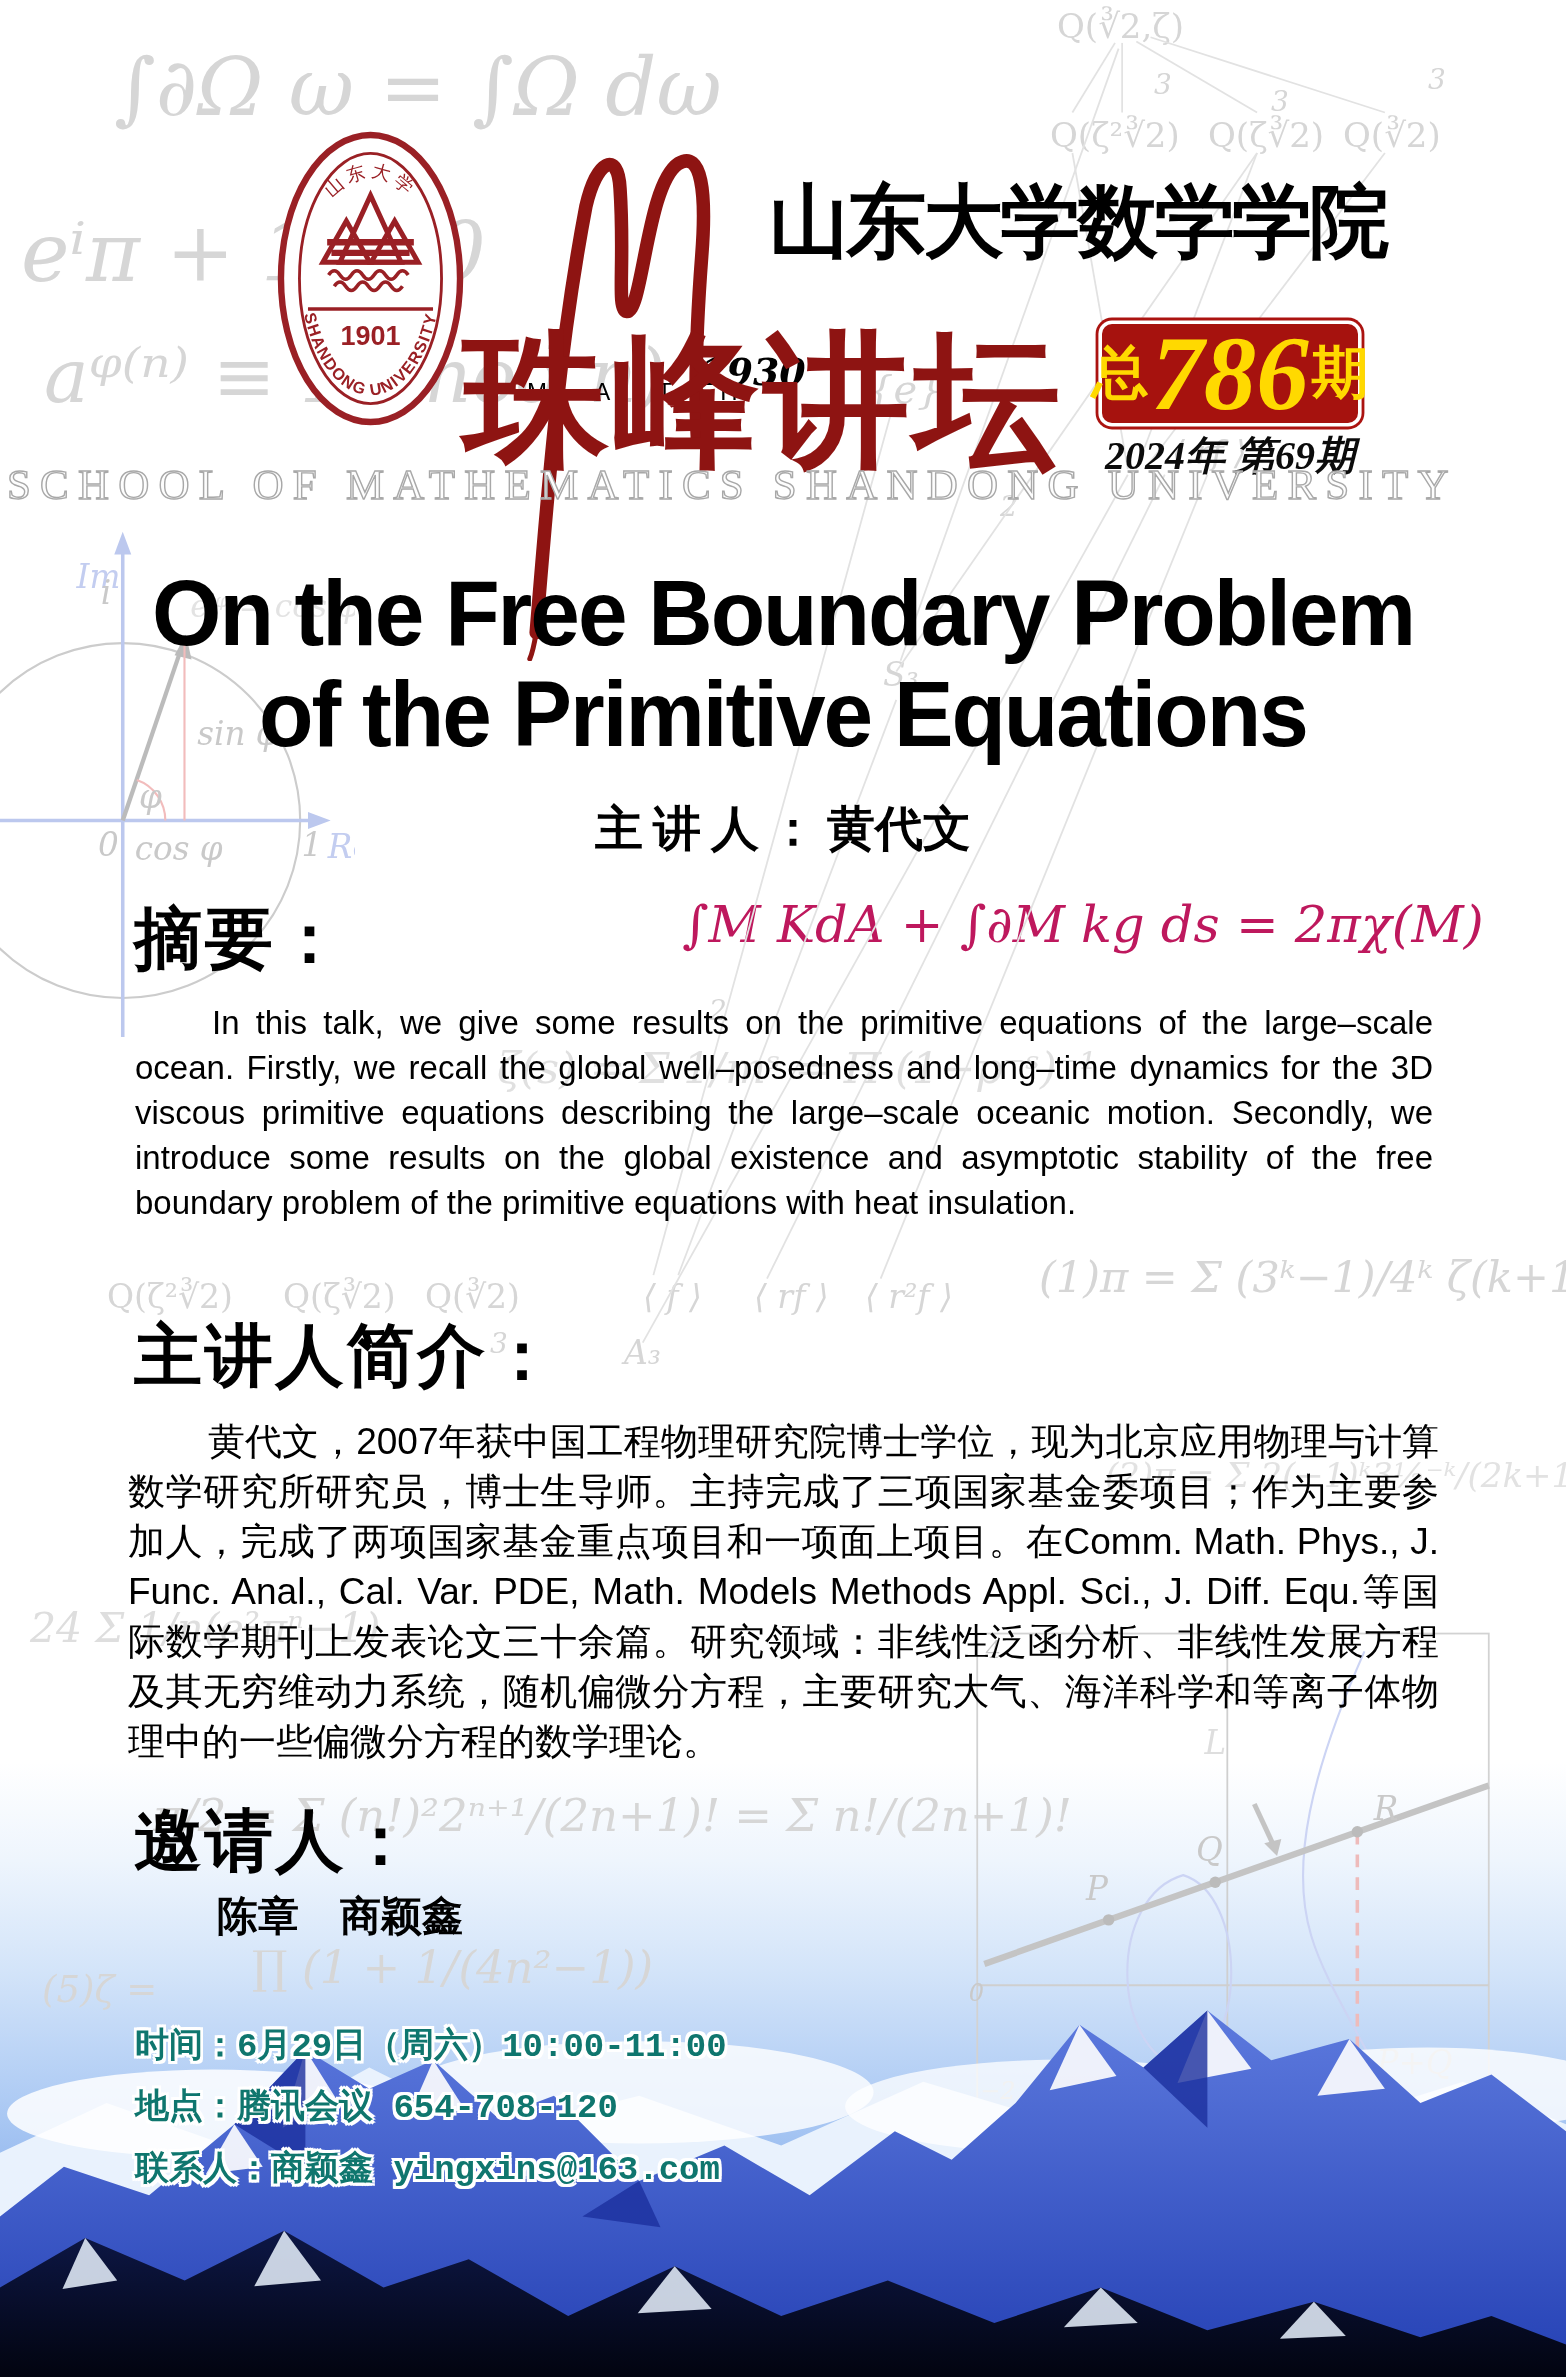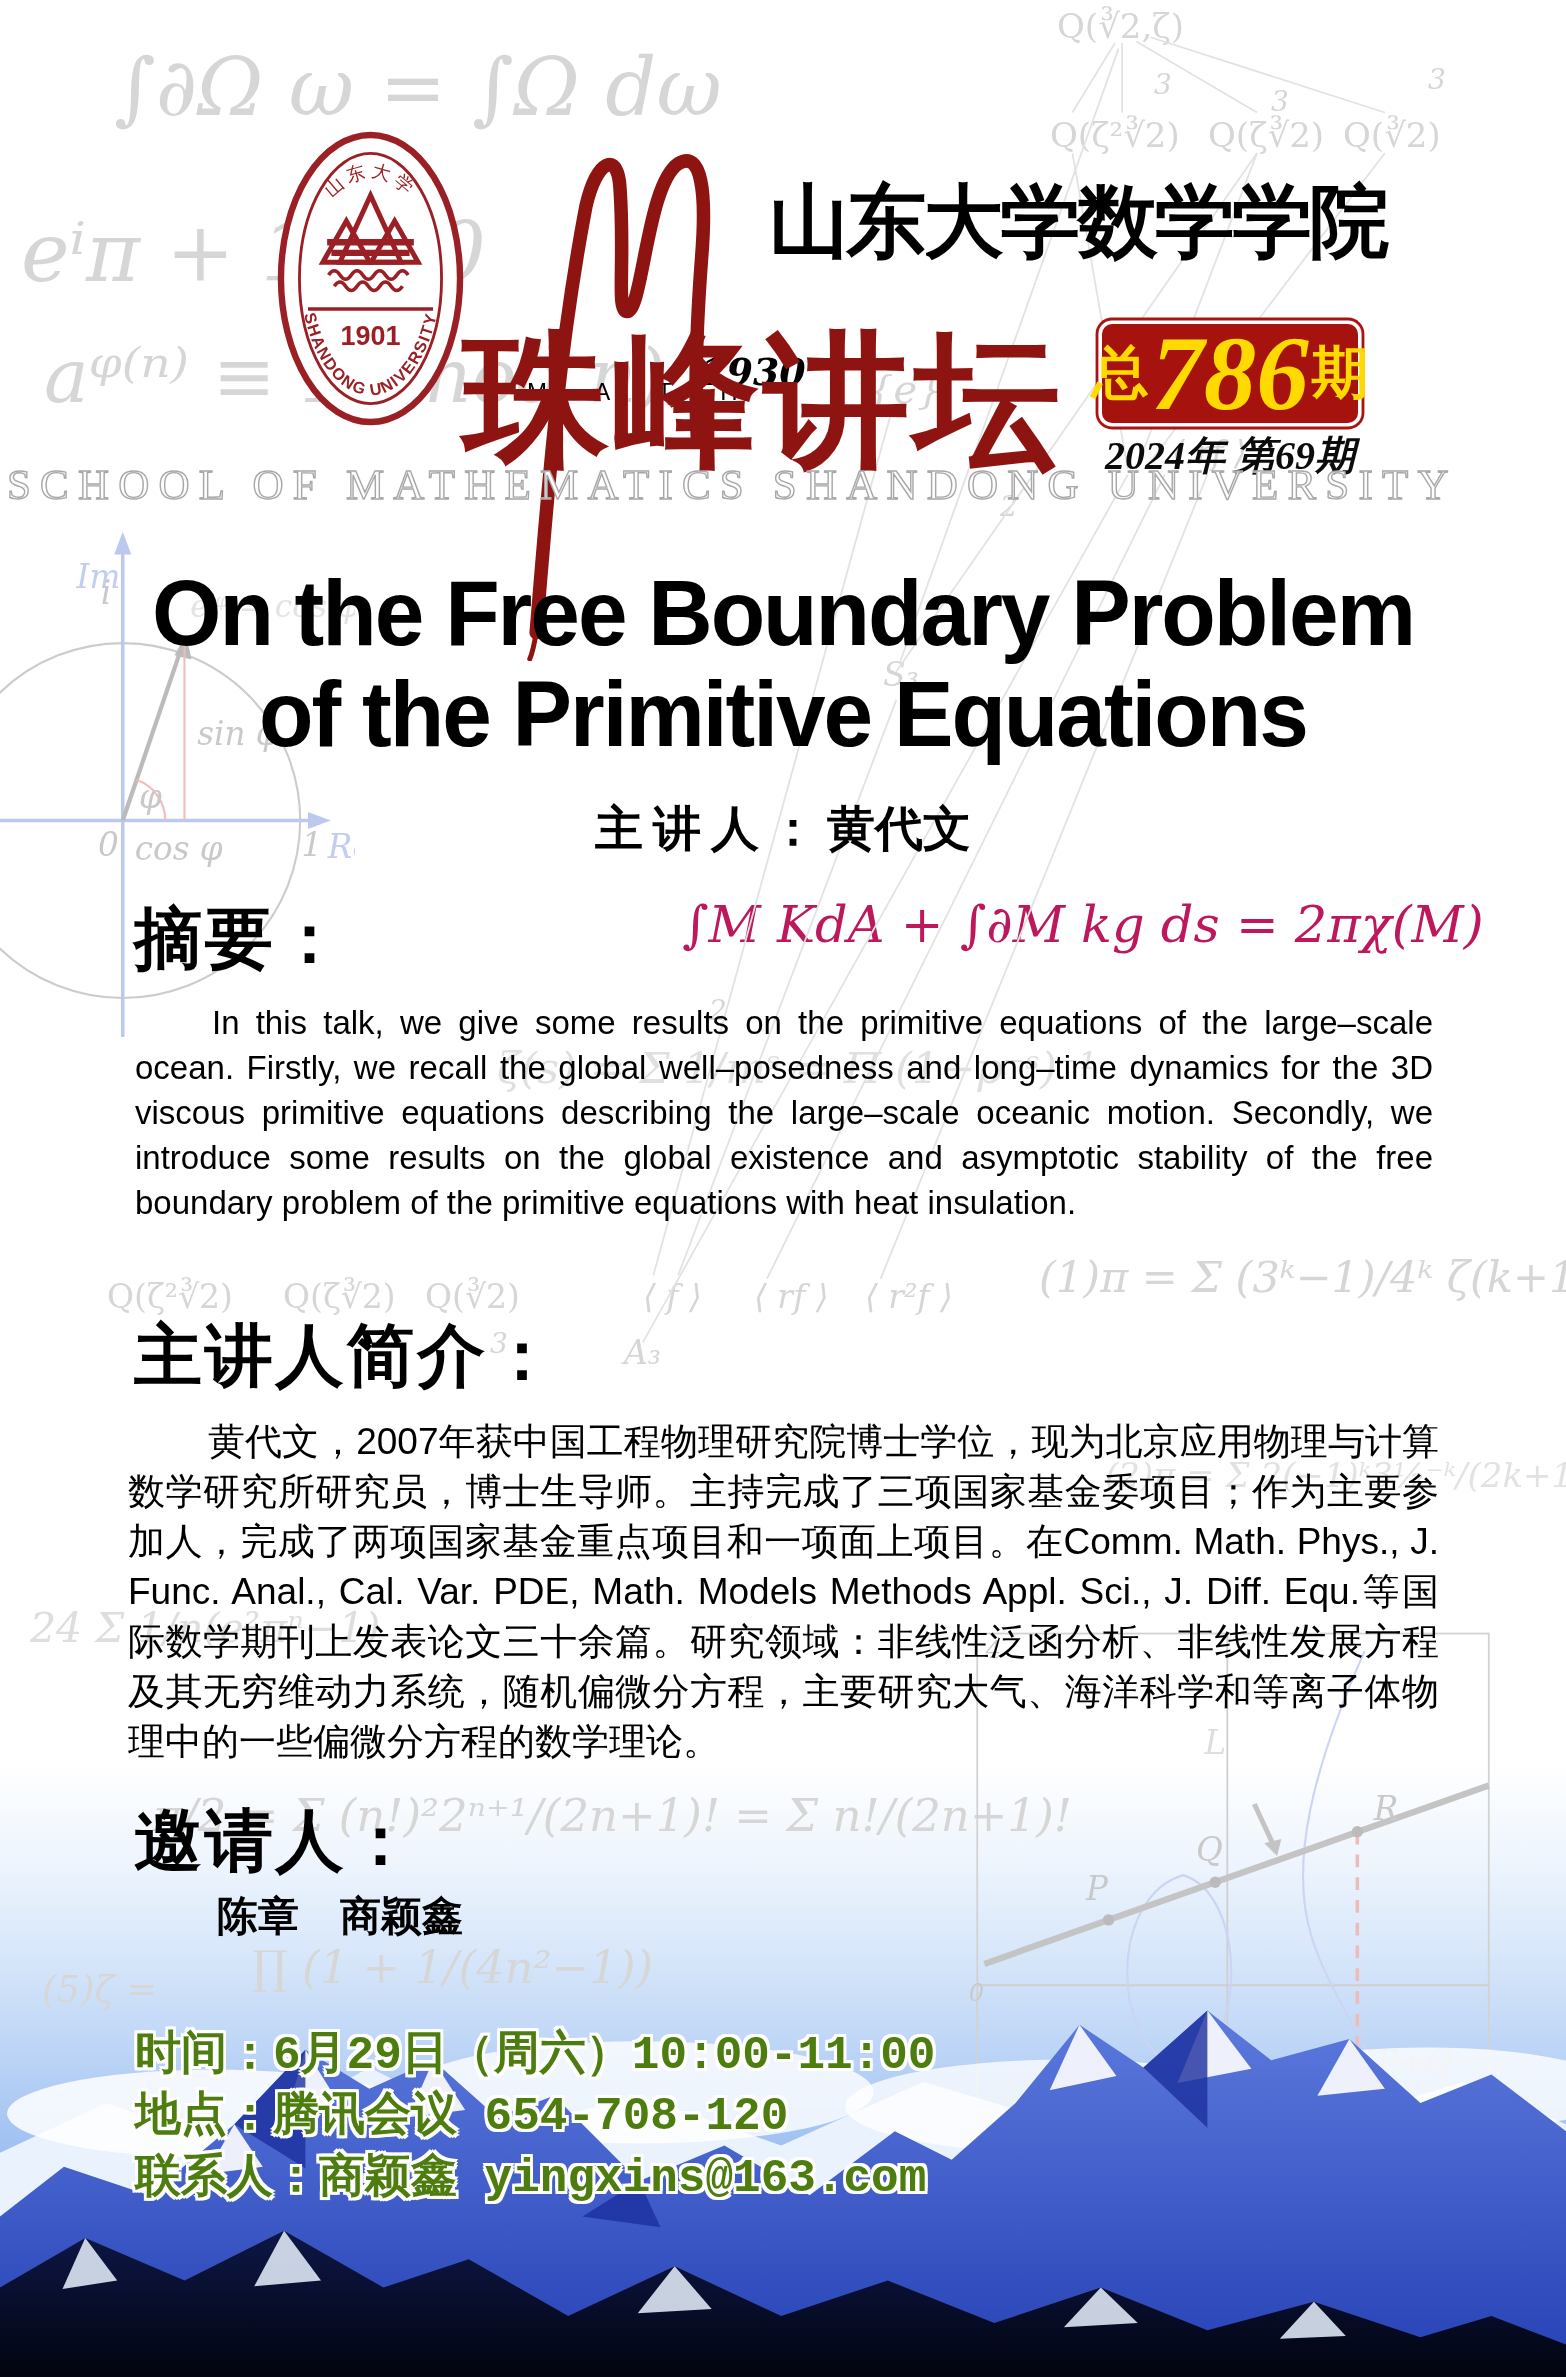--- a/index.html
+++ b/index.html
@@ -47,21 +47,21 @@
   .abs-h{left:134px;top:894px;}
   .bio-h{left:134px;top:1311px;}
   .inv-h{left:134px;top:1796px;}
   .para{position:absolute;z-index:5;text-align:justify;color:#000;}
   .abstract{left:135px;top:1000px;width:1298px;font-size:33px;line-height:45px;text-indent:77px;}
   .bio{left:128px;top:1417px;width:1311px;font-size:37px;line-height:50px;text-indent:80px;
        font-weight:500;}
   .names{position:absolute;z-index:5;left:217px;top:1889px;font-size:41px;font-weight:600;color:#000;}
   
   .meta{position:absolute;z-index:6;left:135px;font-family:"Liberation Mono","DejaVu Sans Mono",monospace;
-        font-weight:700;font-size:46px;color:#4d7c0f;white-space:nowrap;
+        font-weight:700;font-size:34px;color:#0f766e;white-space:nowrap;
         text-shadow:-2.8px -2.8px 0 #fff,2.8px -2.8px 0 #fff,-2.8px 2.8px 0 #fff,2.8px 2.8px 0 #fff,
                     0 -2.8px 0 #fff,0 2.8px 0 #fff,-2.8px 0 0 #fff,2.8px 0 0 #fff;}
   .m1{top:2022px;} .m2{top:2083px;} .m3{top:2145px;}
   .host{position:absolute;z-index:6;left:945px;top:2236px;font-family:"Liberation Mono","DejaVu Sans Mono",monospace;
         font-weight:700;font-size:43px;color:#000;white-space:nowrap;
         text-shadow:-2.8px -2.8px 0 #fff,2.8px -2.8px 0 #fff,-2.8px 2.8px 0 #fff,2.8px 2.8px 0 #fff,
                     0 -2.8px 0 #fff,0 2.8px 0 #fff,-2.8px 0 0 #fff,2.8px 0 0 #fff;}
 </style>
 </head>
 <body>

